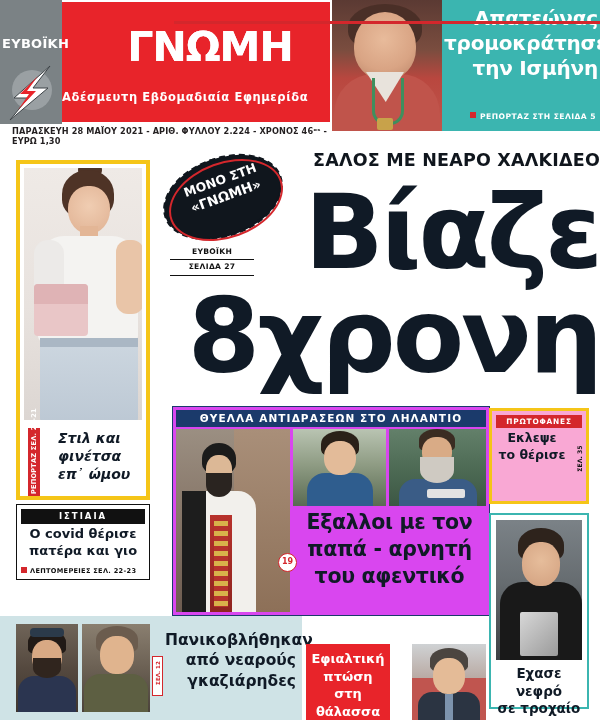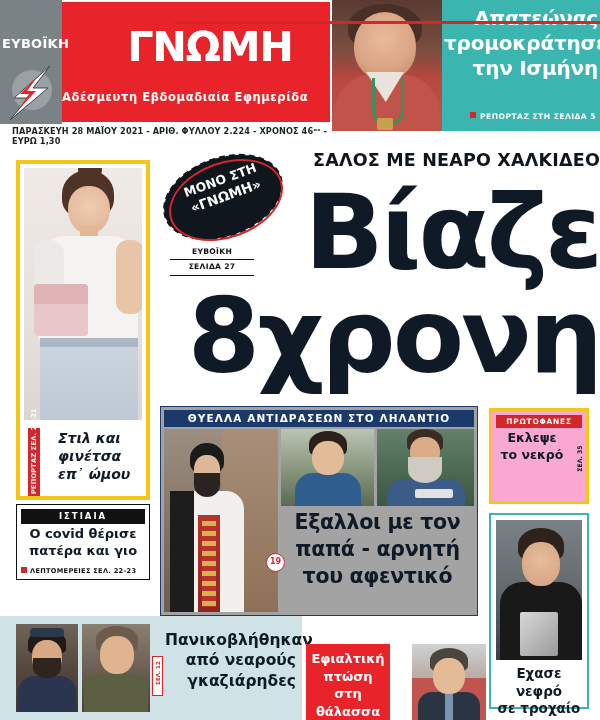--- a/index.html
+++ b/index.html
@@ -184,22 +184,22 @@
     font-size:13px;font-weight:800;color:#101a26;line-height:1.3;text-align:center;
   }
   .istiaia .ft{
     position:absolute;left:4px;bottom:4px;right:4px;text-align:left;
     font-size:6.6px;font-weight:700;color:#111;letter-spacing:.3px;
   }
   .istiaia .ft .sq{display:inline-block;width:6px;height:6px;background:#d4272c;margin-right:3px;vertical-align:0px;}
 
   
   .lilantio{
-    position:absolute;left:160px;top:406px;width:318px;height:210px;
-    border:1.5px solid #1b3a6b;background:#a3a3a3;box-sizing:border-box;
+    position:absolute;left:172px;top:406px;width:318px;height:210px;
+    border:1.5px solid #1b3a6b;background:#d946ef;box-sizing:border-box;
   }
   .lil-hd{
     position:absolute;left:3px;top:3px;right:3px;height:17px;background:#1b3a6b;
     color:#fff;font-size:10.5px;font-weight:800;letter-spacing:1.1px;
     text-align:center;line-height:17px;
   }
   .lil-p1{
     position:absolute;left:3px;top:22px;width:114px;height:183px;overflow:hidden;
     background:linear-gradient(180deg,#9b8f82 0%,#8a7a6c 40%,#6d5c50 100%);
   }
@@ -473,21 +473,21 @@
       <div data-bind="lilantio.headline_line2">παπά - αρνητή</div>
       <div data-bind="lilantio.headline_line3">του αφεντικό</div>
     </div>
     <div class="pg19" data-bind="lilantio.page_badge">19</div>
   </div>
 
   <div class="proto">
     <div class="hd" data-bind="protofanes.header">ΠΡΩΤΟΦΑΝΕΣ</div>
     <div class="tx">
       <div data-bind="protofanes.headline_line1">Εκλεψε</div>
-      <div data-bind="protofanes.headline_line2">το νεκρό</div>
+      <div data-bind="protofanes.headline_line2">το θέρισε</div>
     </div>
     <div class="vp">
       <span data-bind="protofanes.side_ref">ΣΕΛ. 35</span>
     </div>
   </div>
 
   <div class="kidney">
     <div class="ph">
       <div class="shirtk"></div>
       <div class="hairk"></div>

